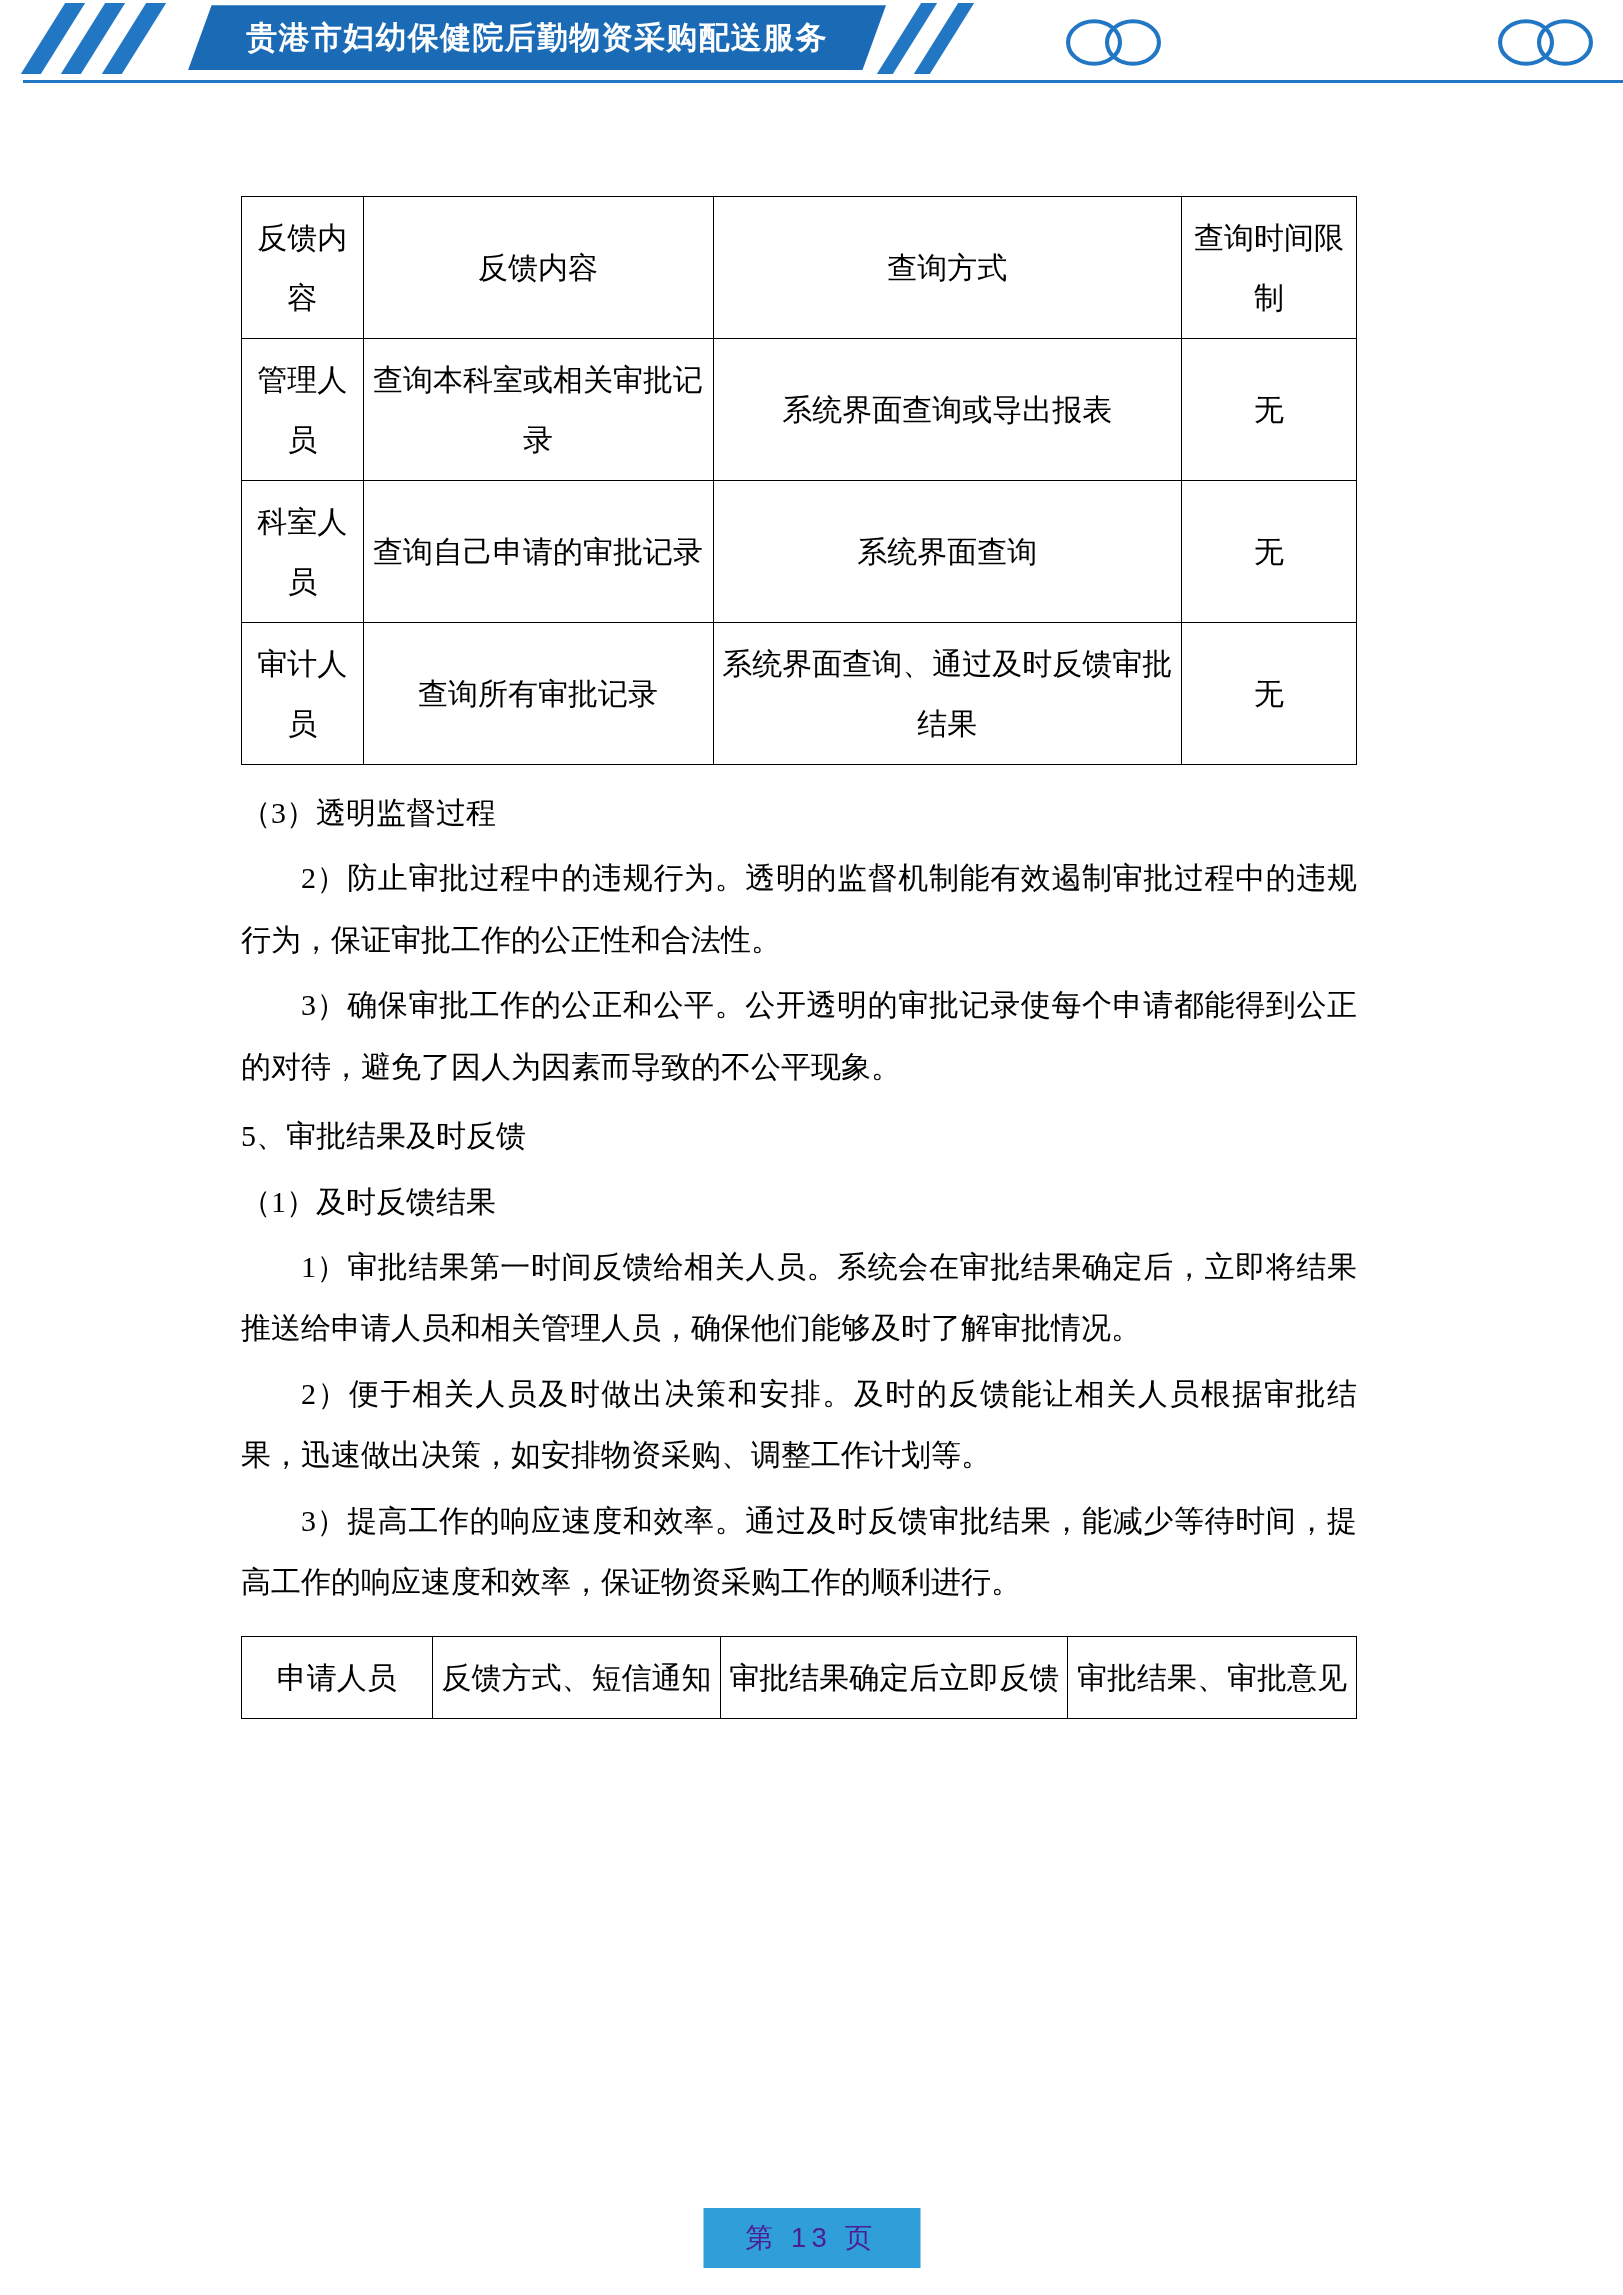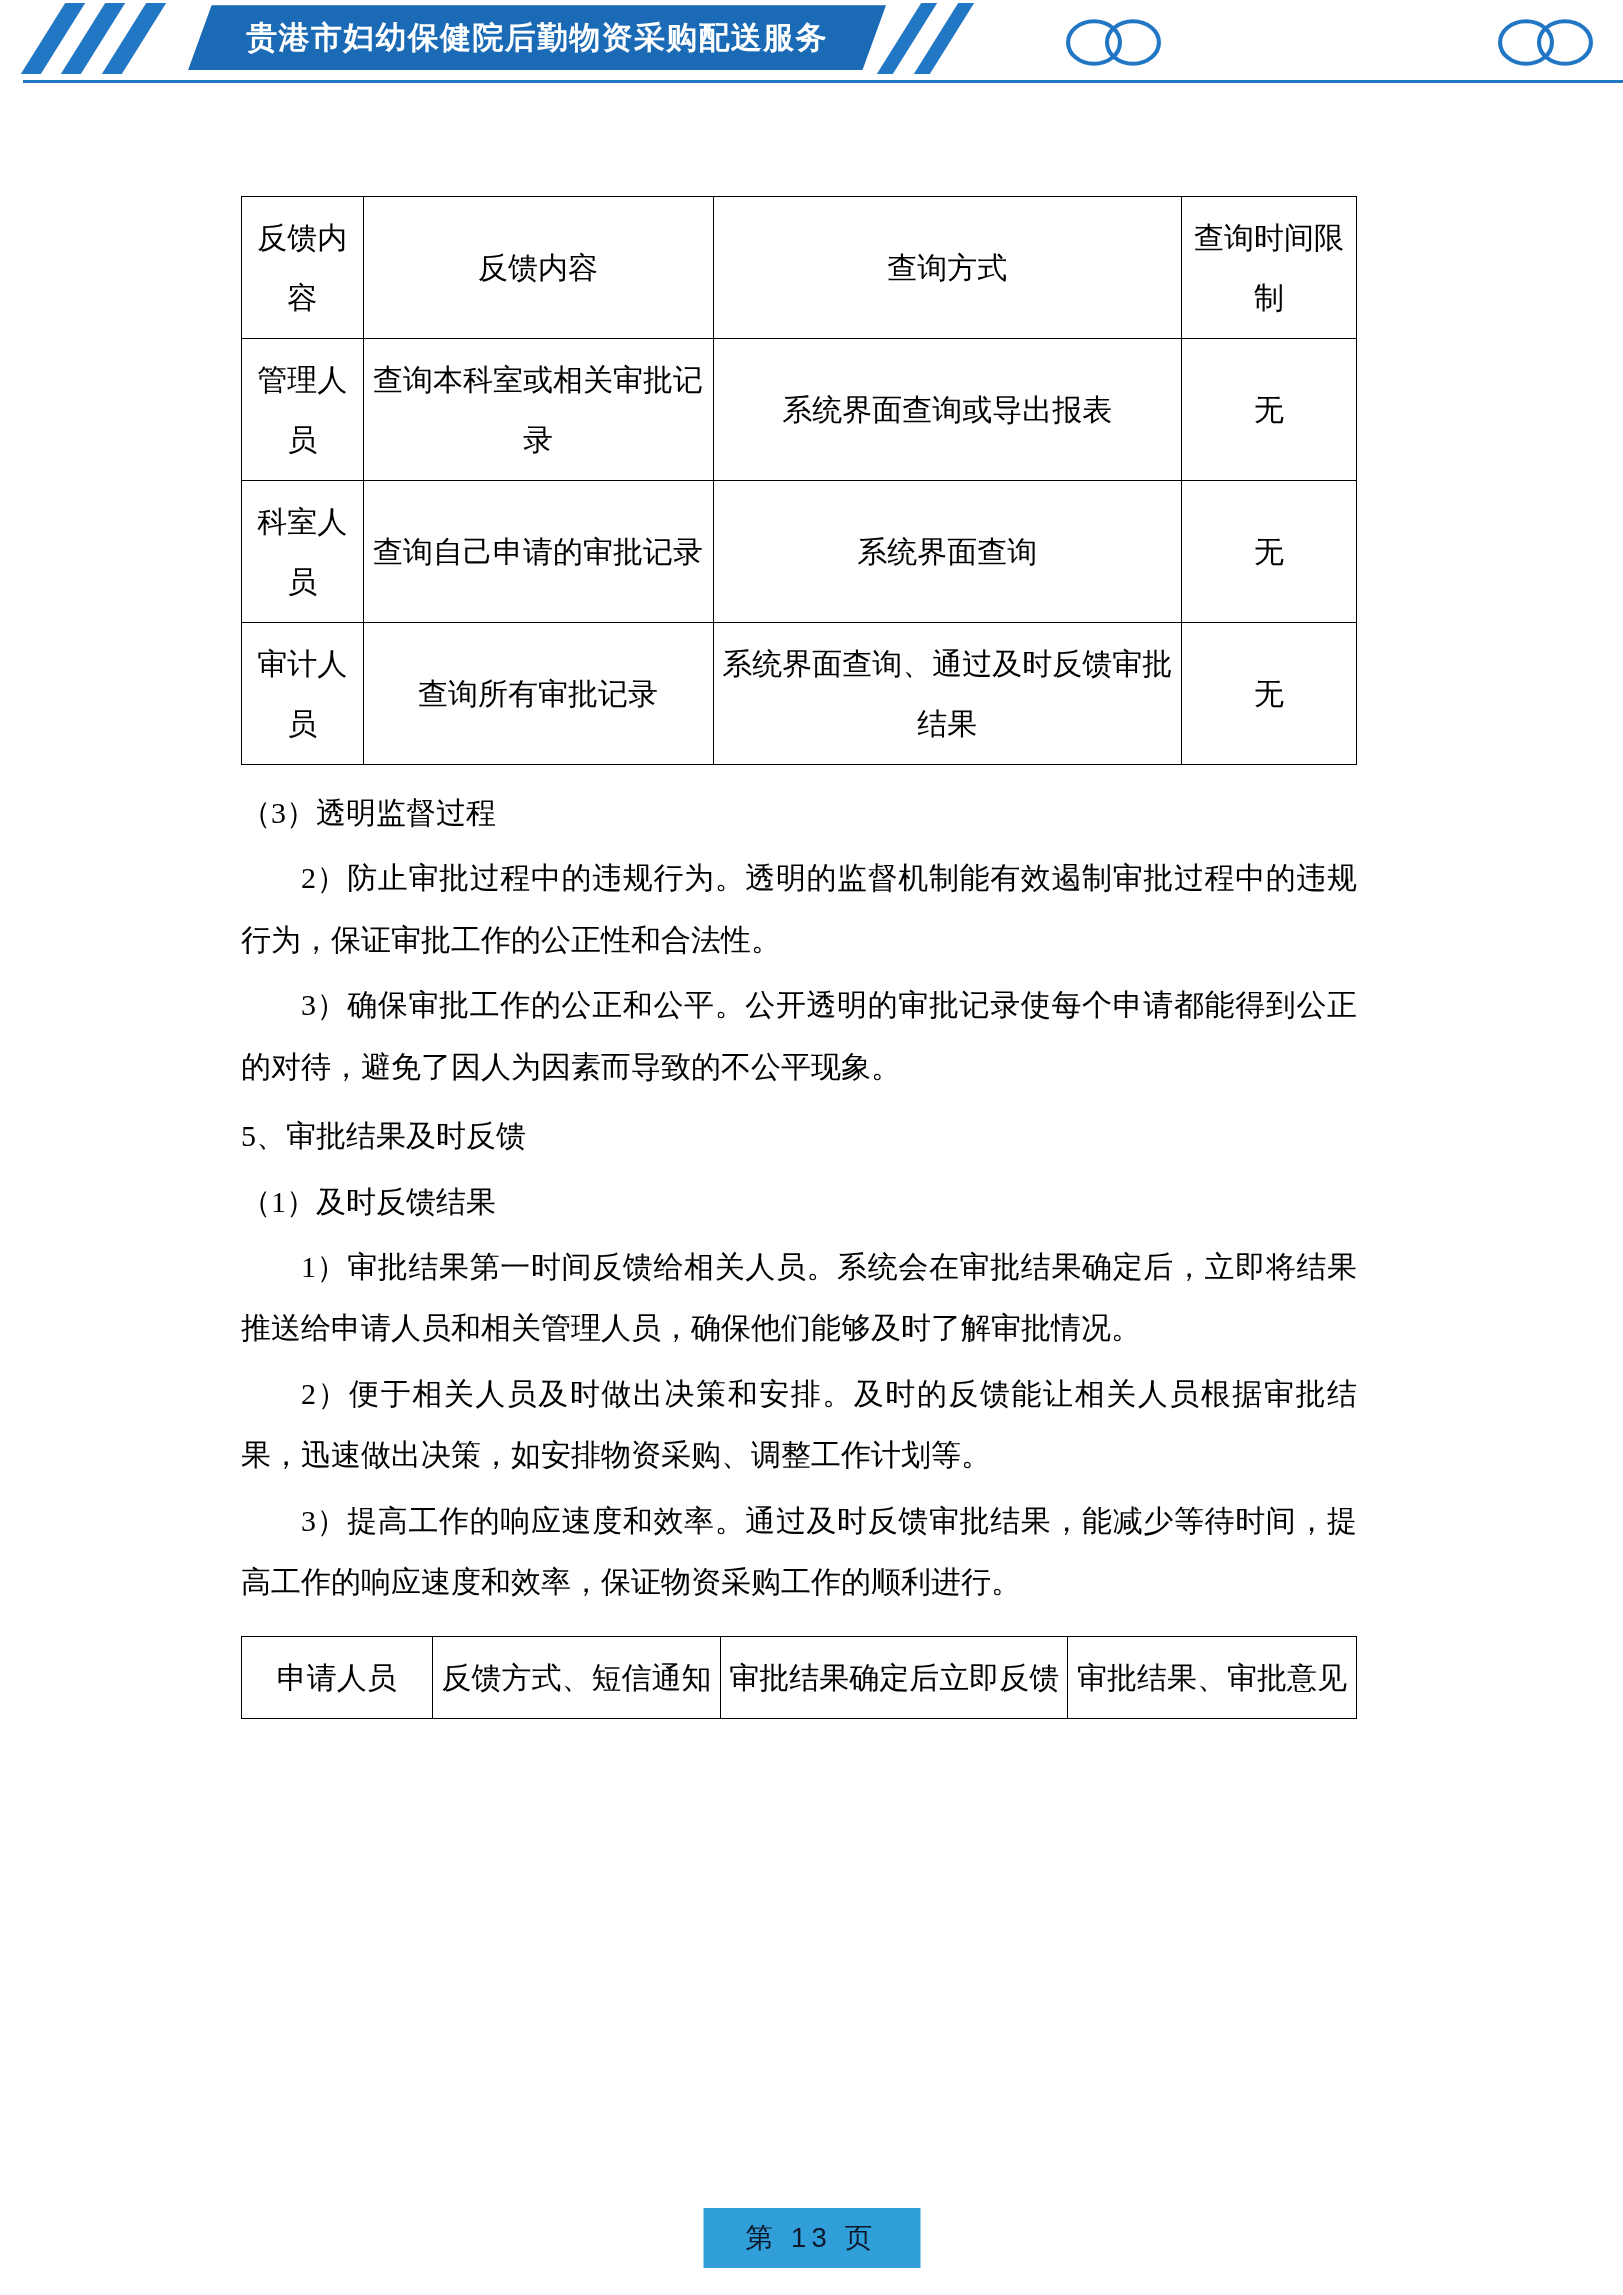--- a/index.html
+++ b/index.html
@@ -63,21 +63,21 @@
 
   
   .page-footer { position: absolute; left: 0; bottom: 0; width: 100%; height: 98px; }
   .footer-badge {
     position: absolute; left: 50%; bottom: 27.5px; transform: translateX(-50%);
     width: 217px; height: 60px;
     background: var(--footer-bar, #2f9ed9);
     display: flex; align-items: center; justify-content: center;
   }
   .footer-badge span {
-    color: #0f172a; font-size: 27.5px; letter-spacing: 5.2px;
+    color: #4c1d95; font-size: 27.5px; letter-spacing: 5.2px;
     font-family: "Liberation Sans", "DejaVu Sans", sans-serif;
   }
 </style>
 </head>
 <body>
 
 <div class="page">
 
   <header class="page-header">
     <i class="stripe s1"></i>

